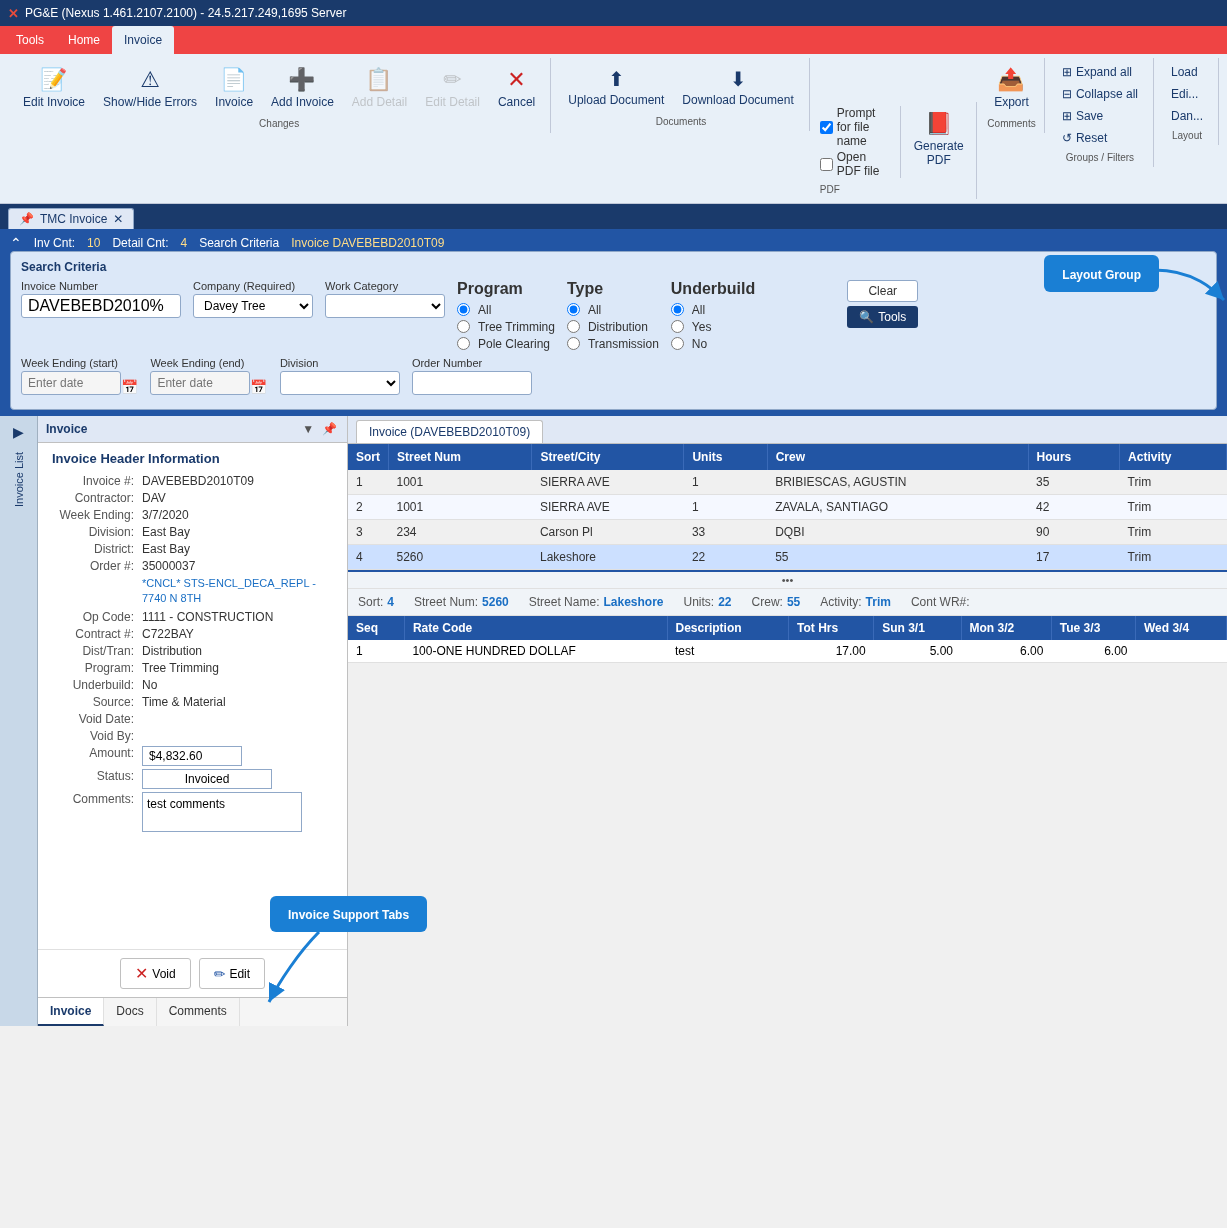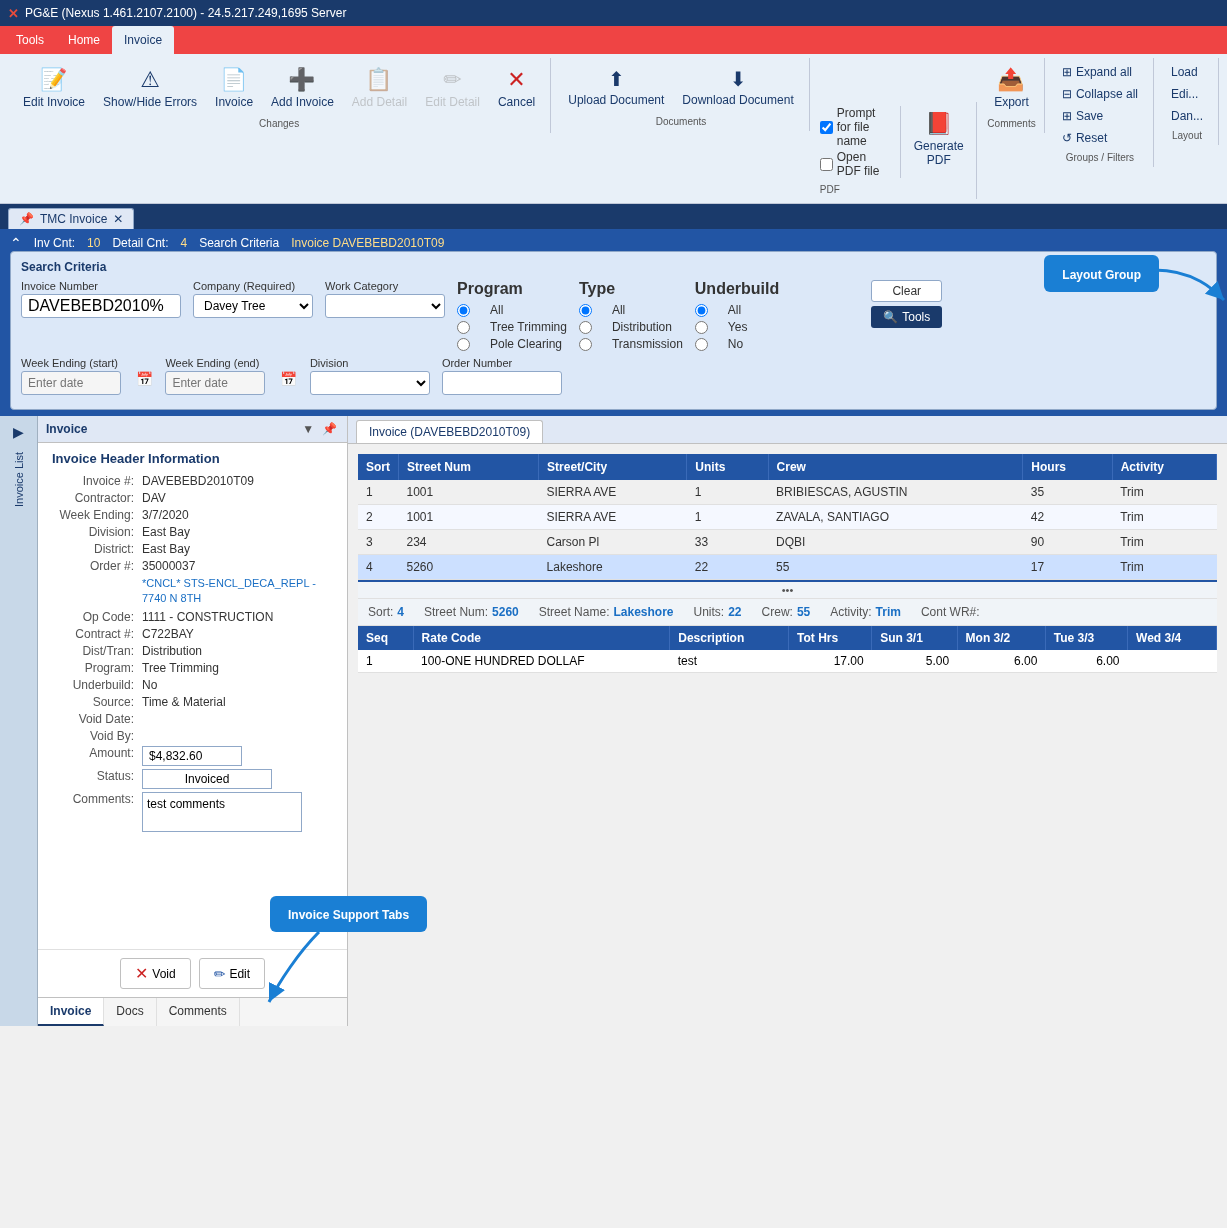--- a/index.html
+++ b/index.html
@@ -39,25 +39,25 @@
     .search-toggle { background: #2255a4; color: white; border: none; cursor: pointer; font-size: 14px; }
     .inv-cnt-bar { display: flex; align-items: center; gap: 12px; color: white; font-size: 12px; }
     .inv-cnt-bar .criteria-value { color: #ffdd88; }
     .search-criteria-box { background: #dce8f8; border: 1px solid #90a8c8; border-radius: 4px; padding: 8px 10px; }
     .sc-title { font-weight: bold; color: #1a3a6b; margin-bottom: 6px; font-size: 12px; }
     .sc-row { display: flex; align-items: flex-start; gap: 12px; margin-bottom: 6px; }
     .sc-field { display: flex; flex-direction: column; gap: 2px; }
     .sc-label { font-size: 11px; color: #333; }
     .sc-input { border: 1px solid #90a8c8; border-radius: 3px; padding: 3px 6px; font-size: 16px; background: white; height: 24px; }
     .sc-select { border: 1px solid #90a8c8; border-radius: 3px; padding: 3px 6px; font-size: 12px; background: white; height: 24px; min-width: 120px; }
-    .sc-date-field { display: flex; align-items: flex-start; gap: 15px; }
+    .sc-date-field { display: flex; align-items: flex-end; gap: 0; }
     .sc-date-input { border: 1px solid #90a8c8; border-radius: 3px; padding: 3px 6px; font-size: 12px; background: #f5f5f5; height: 24px; width: 100px; color: #aaa; }
     .radio-group { display: flex; flex-direction: column; gap: 3px; }
     .radio-group-title { font-size: 16px; color: #333; font-weight: bold; margin-bottom: 2px; }
-    .radio-row { display: flex; align-items: flex-end; gap: 20px; font-size: 11px; color: #333; }
+    .radio-row { display: flex; align-items: flex-start; gap: 8px; font-size: 11px; color: #333; }
     .radio-row input { margin: 0; }
     .clear-btn { background: white; color: #333; border: 1px solid #90a8c8; border-radius: 3px; padding: 3px 10px; cursor: pointer; font-size: 12px; }
     .search-btn { background: #1a3a6b; color: white; border: none; border-radius: 3px; padding: 4px 12px; cursor: pointer; font-size: 12px; display: flex; align-items: center; gap: 4px; }
 
     
     .main-content { display: flex; height: 610px; background: #f0f0f0; }
 
     
     .left-panel { width: 38px; background: #c8d8e8; border-right: 1px solid #a0b0c0; display: flex; flex-direction: column; align-items: center; padding: 4px 2px; }
     .panel-arrow { cursor: pointer; color: #1a3a6b; font-size: 14px; padding: 4px; }
@@ -87,21 +87,21 @@
     .sidebar-tabs { display: flex; border-top: 1px solid #c0c0c0; background: #f5f5f5; }
     .sidebar-tab { padding: 6px 12px; cursor: pointer; font-size: 12px; border-right: 1px solid #e0e0e0; color: #333; }
     .sidebar-tab.active { background: white; font-weight: bold; color: #1a3a6b; border-bottom: 2px solid #1a3a6b; }
 
     
     .right-panel { flex: 1; display: flex; flex-direction: column; overflow: hidden; }
     .invoice-tab-bar { background: #e0e8f5; border-bottom: 1px solid #c0c0c0; padding: 4px 8px 0; }
     .invoice-tab { display: inline-block; background: white; border: 1px solid #c0c0c0; border-bottom: none; padding: 4px 12px; border-radius: 3px 3px 0 0; font-size: 12px; color: #1a3a6b; cursor: pointer; }
 
     
-    .data-table-container { flex: 1; overflow: auto; padding: 10px; }
+    .data-table-container { flex: 1; overflow: auto; padding: 0; }
     .data-table { width: 100%; border-collapse: collapse; }
     .data-table th { background: #2255a4; color: white; padding: 6px 8px; text-align: left; font-size: 12px; border-right: 1px solid #3a6ab8; white-space: nowrap; position: sticky; top: 0; }
     .data-table td { padding: 5px 8px; border-bottom: 1px solid #e0e0e0; font-size: 12px; color: #333; }
     .data-table tr:nth-child(even) { background: #f5f8ff; }
     .sort-col { width: 40px; }
 
     
     .detail-section { background: white; border-top: 2px solid #2255a4; }
     .detail-header { background: #f0f4f8; padding: 6px 10px; border-bottom: 1px solid #e0e0e0; display: flex; gap: 20px; font-size: 12px; }
     .detail-header .dh-item { display: flex; gap: 4px; }

